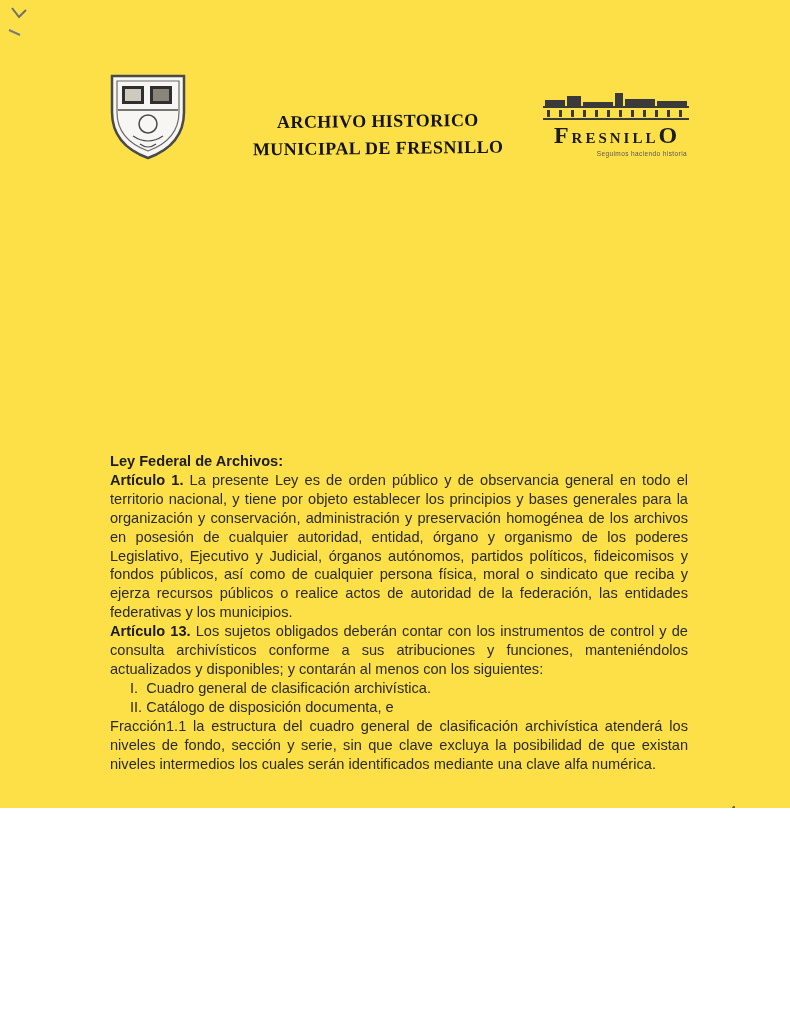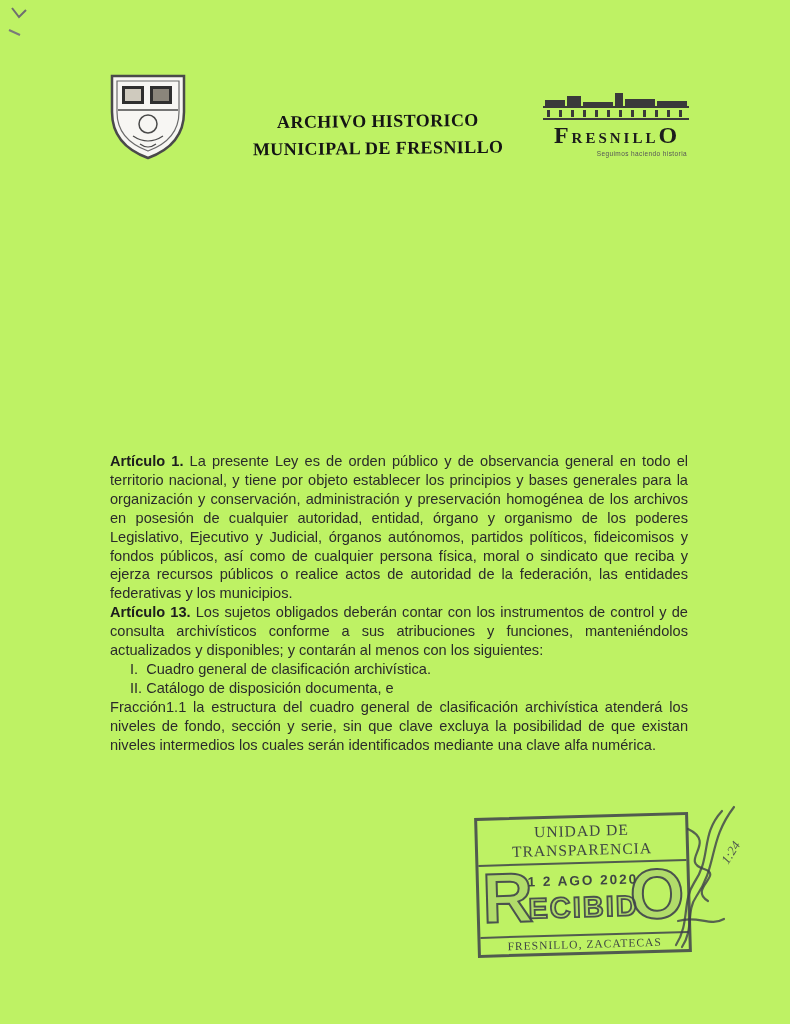--- a/index.html
+++ b/index.html
@@ -1,21 +1,21 @@
 <!DOCTYPE html>
 <html><head>
 <meta charset="utf-8">
 <style>
   * { box-sizing: border-box; margin: 0; padding: 0; }
   html, body { background: #ffffff; }
   .page {
     position: relative;
     width: 790px;
-    height: 1024px;
-    background: #bef264;
+    height: 808px;
+    background: #fde047;
     font-family: "Liberation Sans", sans-serif;
     color: #2e2e2e;
     overflow: hidden;
   }
 
   
   .corner-marks { position: absolute; left: 4px; top: 2px; }
 
   
   .crest { position: absolute; left: 98px; top: 72px; }
@@ -201,20 +201,21 @@
         <rect x="2" y="28" width="146" height="2"></rect>
       </g>
     </svg>
     <div class="fres-wordmark">
       <span class="cap">F</span><span class="mid">RESNILL</span><span class="cap">O</span>
     </div>
     <div class="fres-tagline">Seguimos haciendo historia</div>
   </div>
 
   <div class="doc">
+    <p><strong>Ley Federal de Archivos:</strong></p>
     <p><strong>Artículo 1.</strong><span> La presente Ley es de orden público y de observancia general en todo el territorio nacional, y tiene por objeto establecer los principios y bases generales para la organización y conservación, administración y preservación homogénea de los archivos en posesión de cualquier autoridad, entidad, órgano y organismo de los poderes Legislativo, Ejecutivo y Judicial, órganos autónomos, partidos políticos, fideicomisos y fondos públicos, así como de cualquier persona física, moral o sindicato que reciba y ejerza recursos públicos o realice actos de autoridad de la federación, las entidades federativas y los municipios.</span></p>
     <p><strong>Artículo 13.</strong><span> Los sujetos obligados deberán contar con los instrumentos de control y de consulta archivísticos conforme a sus atribuciones y funciones, manteniéndolos actualizados y disponibles; y contarán al menos con los siguientes:</span></p>
     <div class="items">
       <div>I.  Cuadro general de clasificación archivística.</div>
       <div>II. Catálogo de disposición documenta, e</div>
     </div>
     <p><span>Fracción1.1 la estructura del cuadro general de clasificación archivística atenderá los niveles de fondo, sección y serie, sin que clave excluya la posibilidad de que existan niveles intermedios los cuales serán identificados mediante una clave alfa numérica.</span></p>
   </div>
 
   <div class="stamp">

